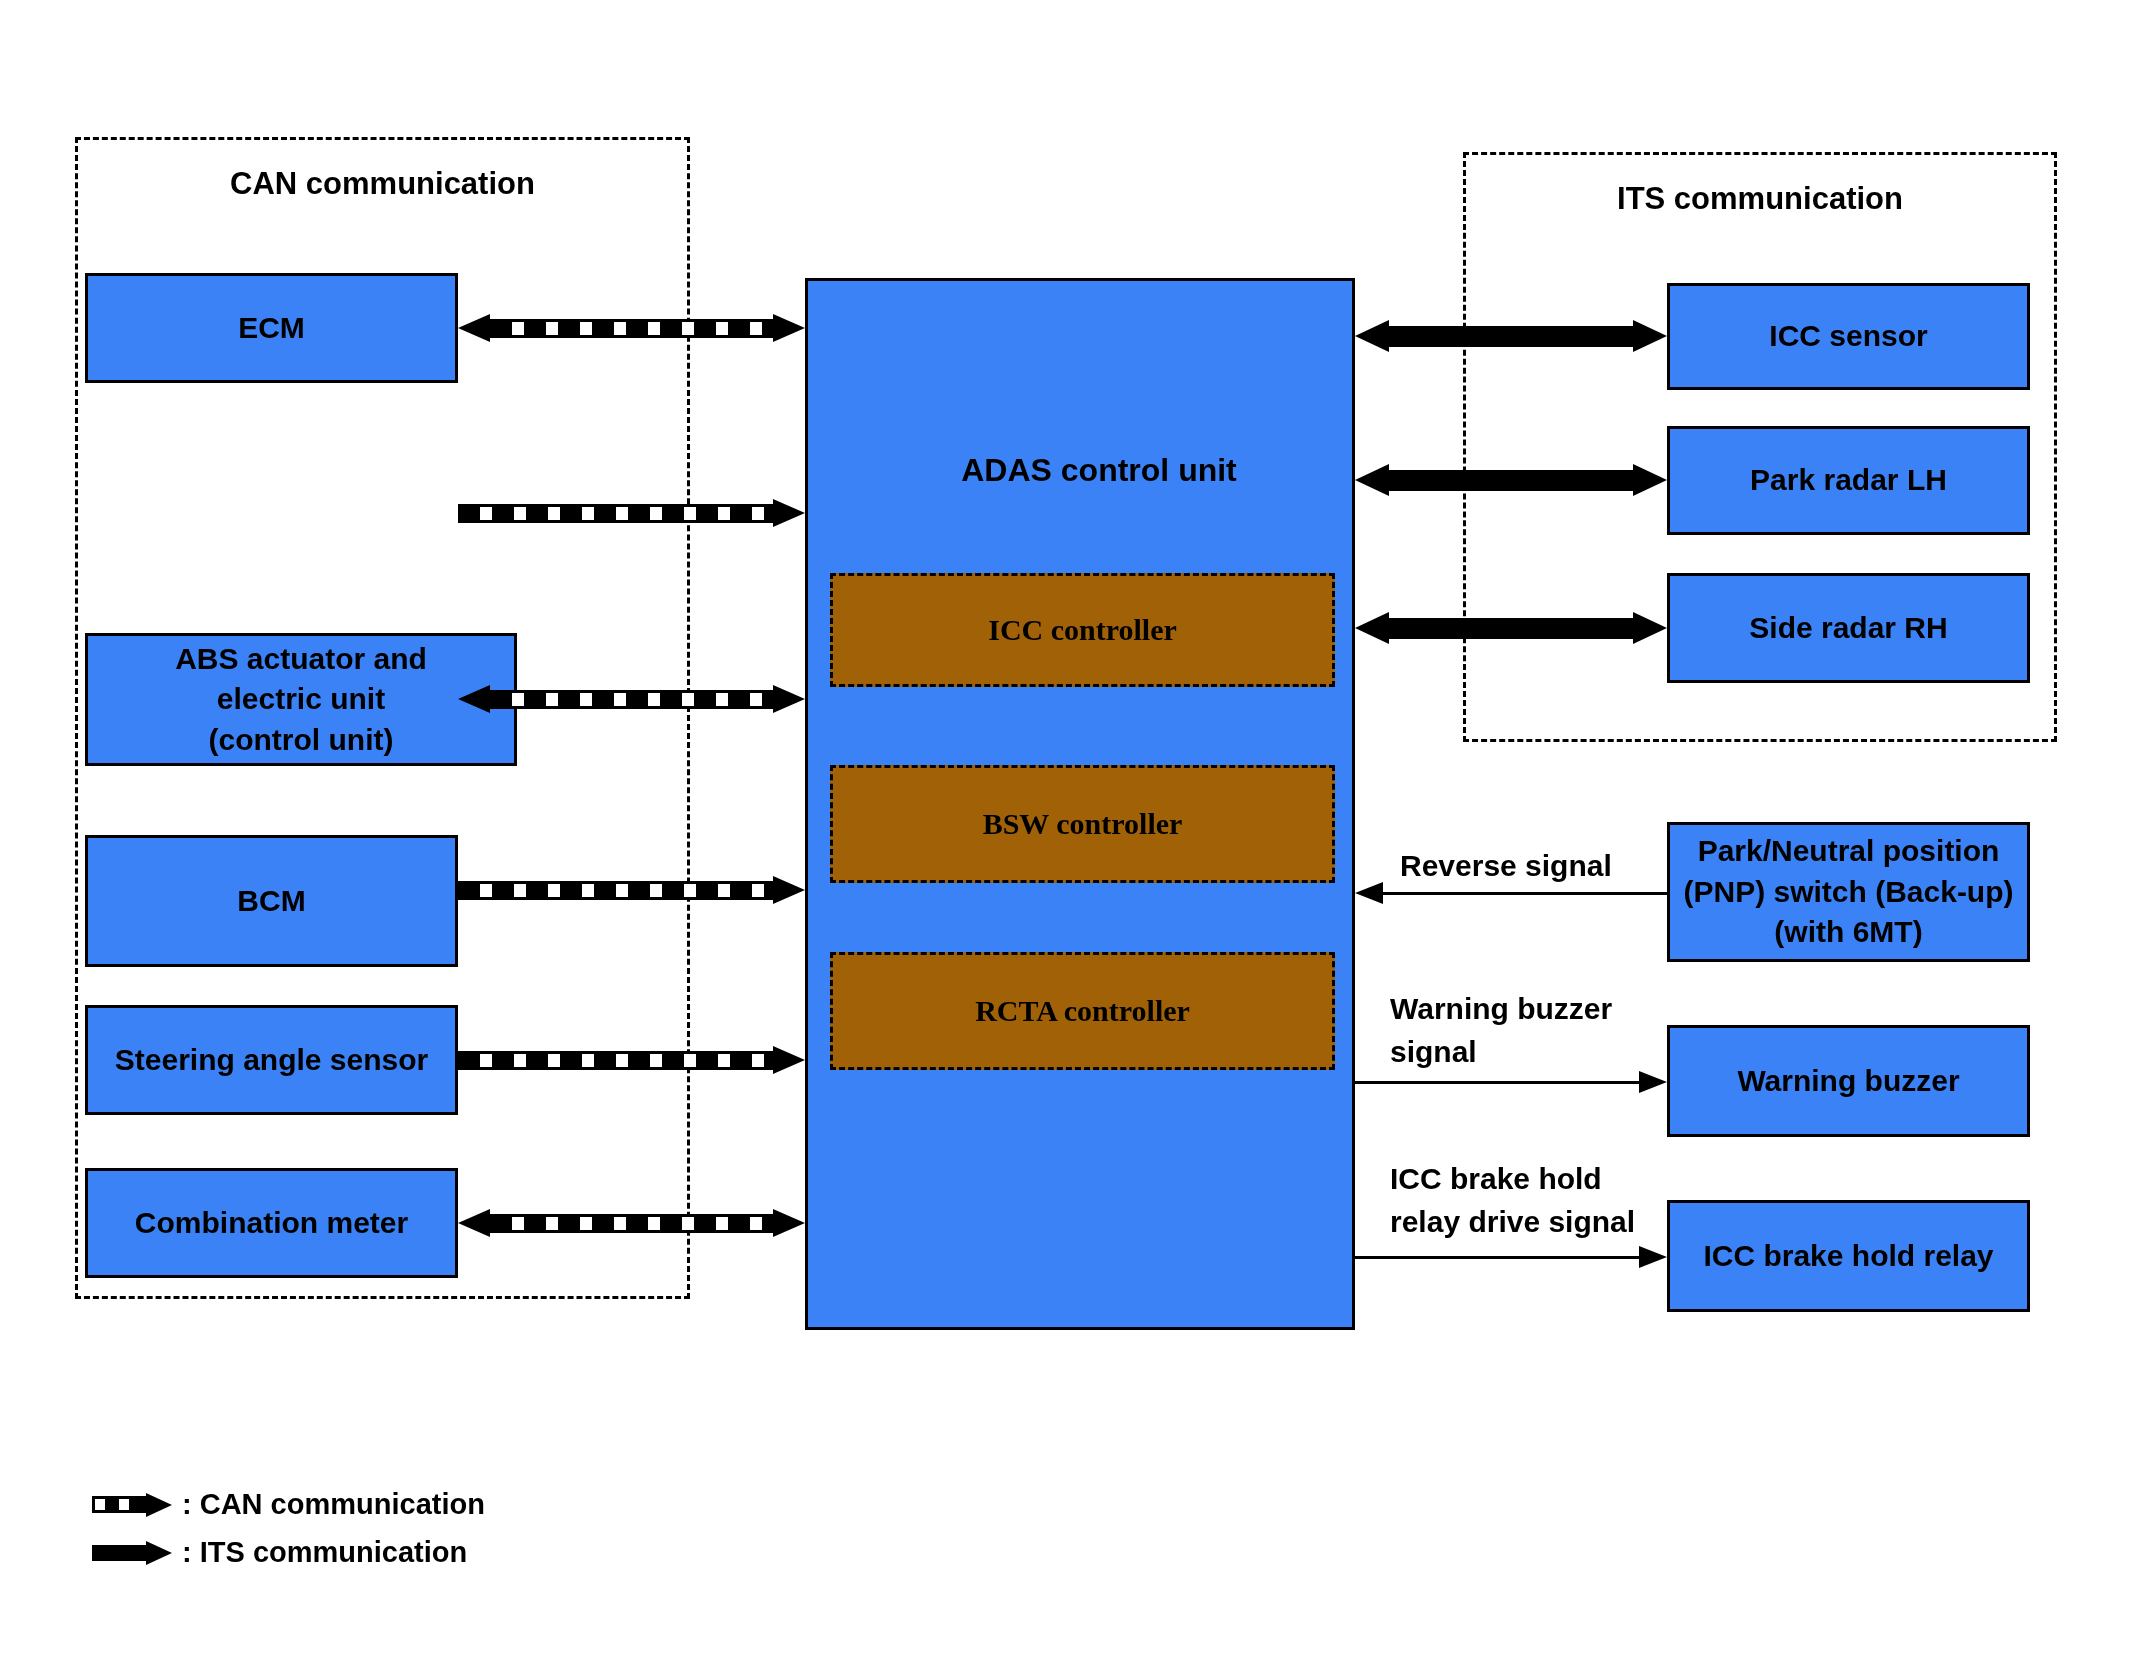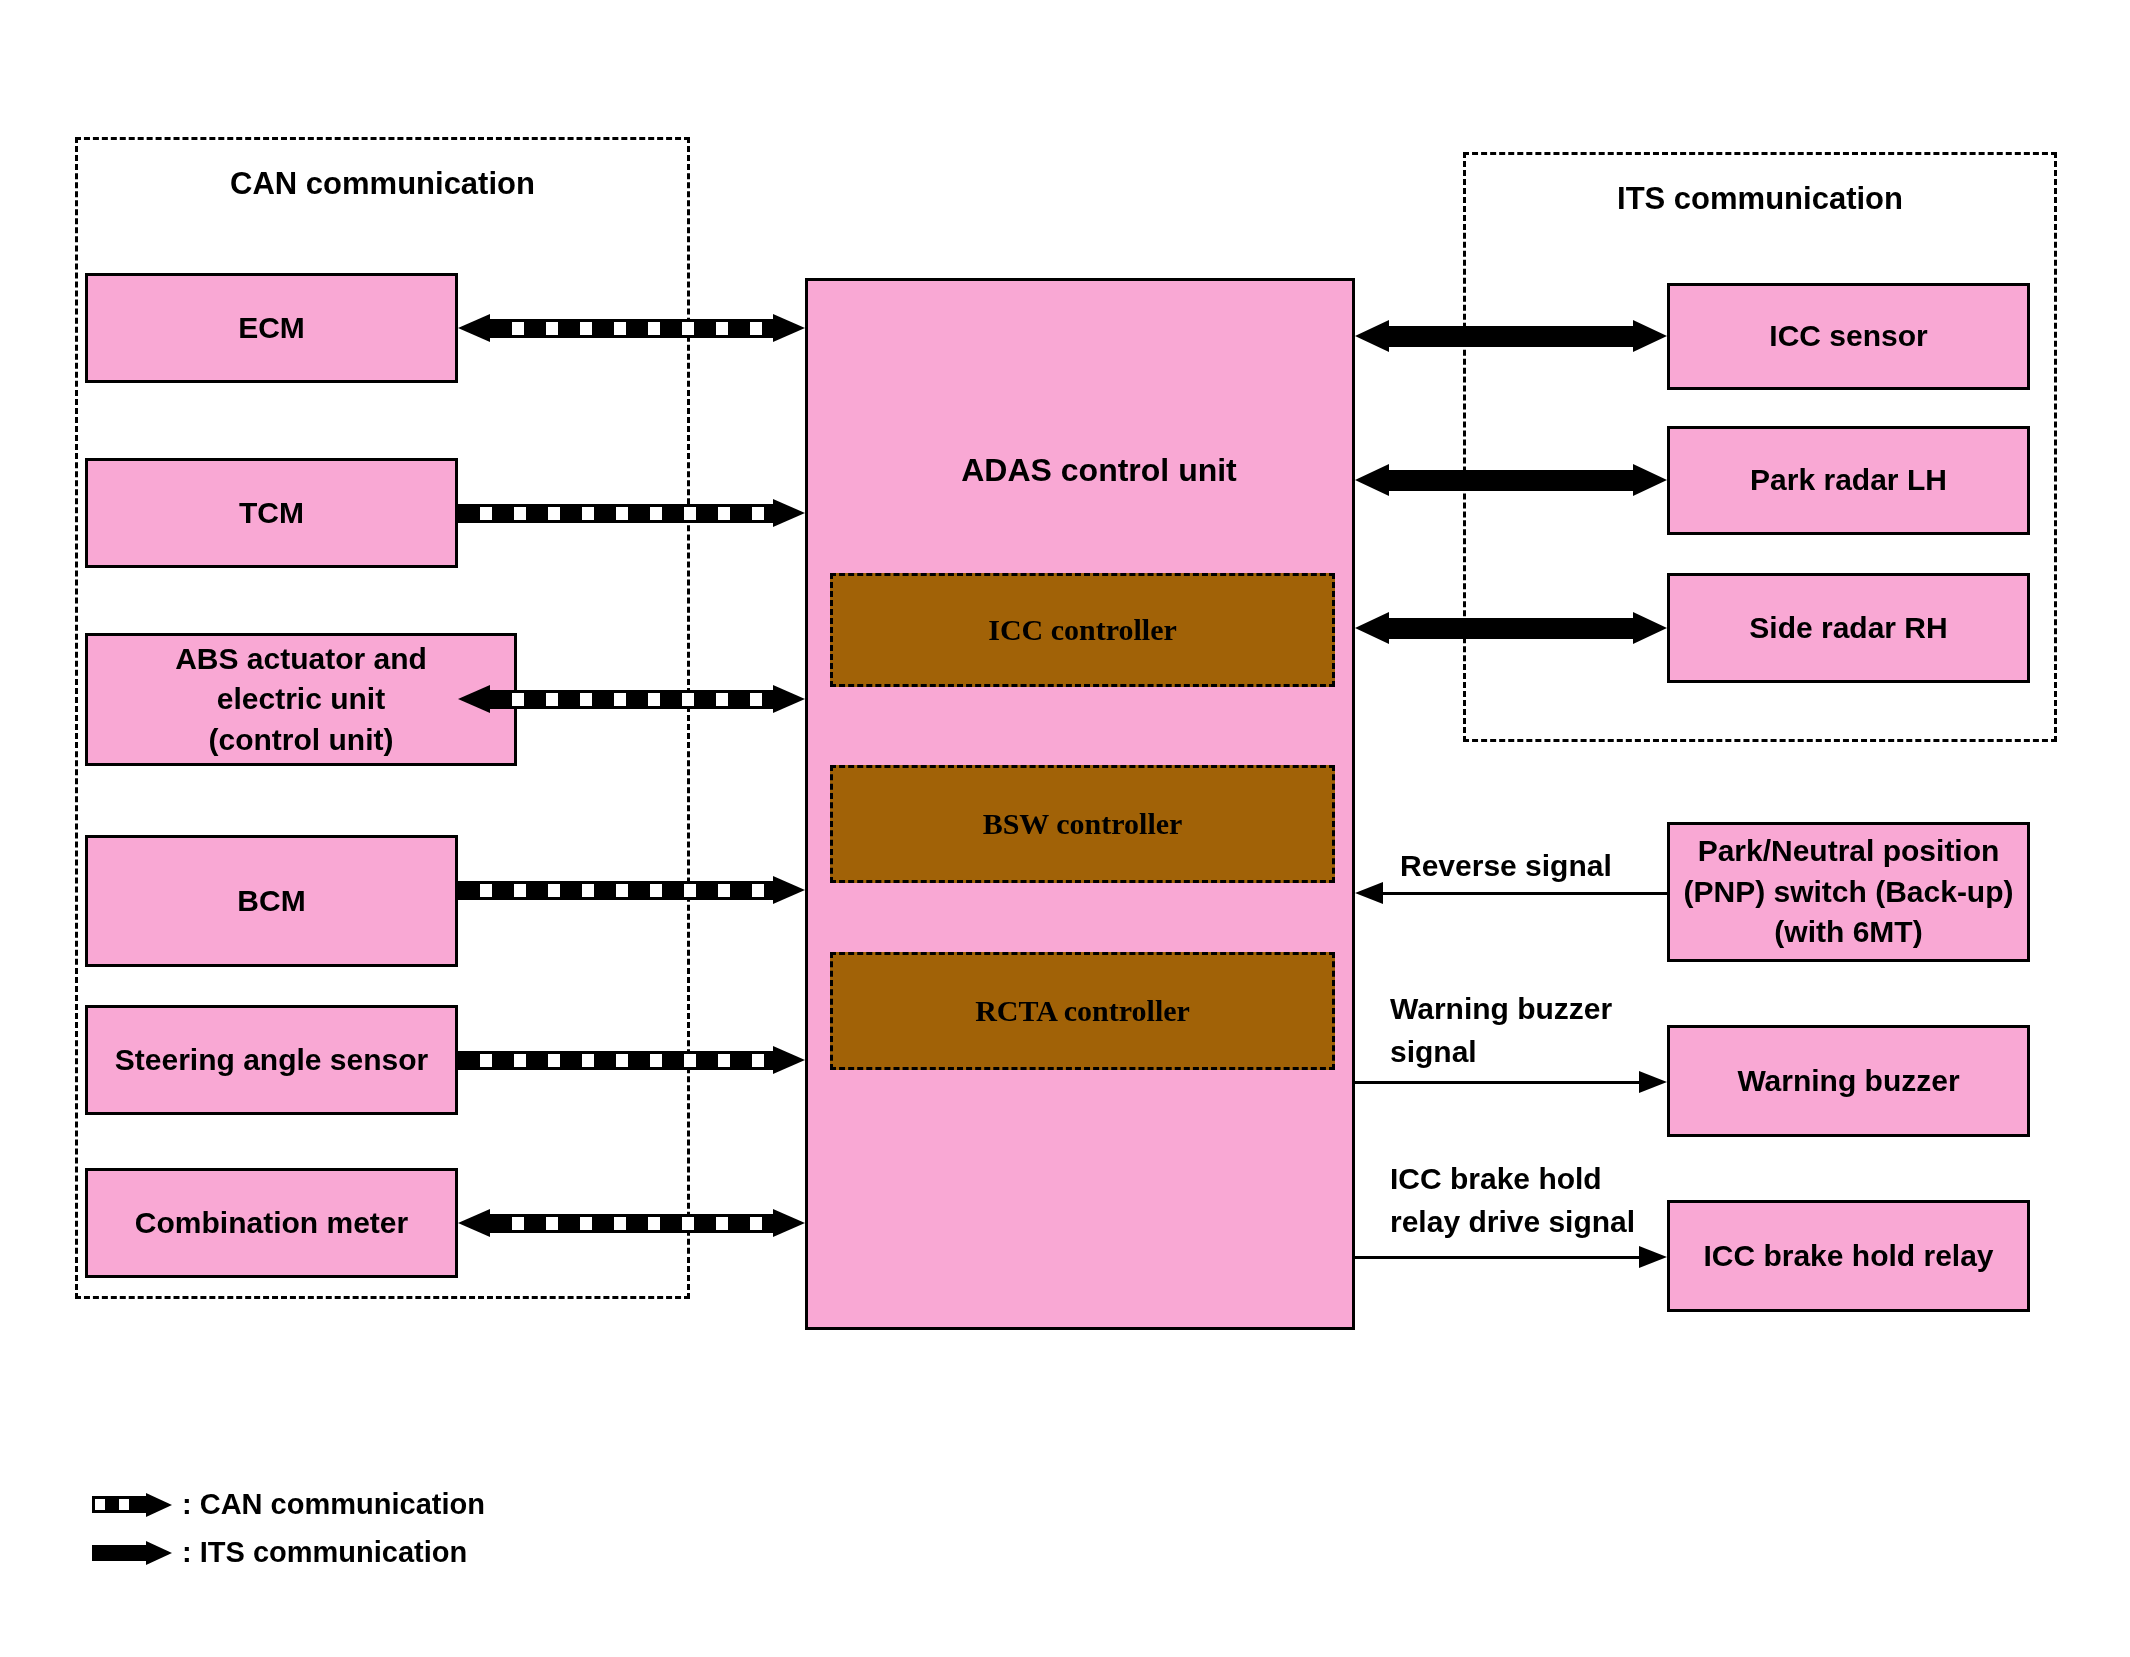--- a/index.html
+++ b/index.html
@@ -4,21 +4,21 @@
 <style>
   html,body{margin:0;padding:0;background:#ffffff;}
   body{width:2130px;height:1657px;font-family:"Liberation Sans",sans-serif;color:#000;}
   #canvas{position:relative;width:2130px;height:1657px;background:#fff;overflow:hidden;}
 
   
   .group-box{position:absolute;border:3px dashed #000;box-sizing:border-box;}
   .group-title{position:absolute;top:26px;left:0;width:100%;text-align:center;
                font-size:31px;font-weight:bold;}
   .solid-box{position:absolute;border:3px solid #000;box-sizing:border-box;
-             display:flex;align-items:center;justify-content:center;background:#f9a8d4;}
+             display:flex;align-items:center;justify-content:center;background:#3b82f6;}
   .inner-dashed{position:absolute;border:3px dashed #000;box-sizing:border-box;
                 display:flex;align-items:center;justify-content:center;background:#a16207;font-family:Liberation Serif, serif;}
   .node-lines{font-size:30px;font-weight:bold;text-align:center;line-height:1.35;}
   .node-lines div{white-space:nowrap;}
   .big-title{position:absolute;left:0;width:100%;text-align:center;
              font-size:32px;font-weight:bold;}
 
   
   .arrow{position:absolute;display:flex;align-items:center;}
   .tri{width:0;height:0;flex:0 0 auto;}
@@ -55,25 +55,20 @@
 
   <div class="group-box" style="left:75px;top:137px;width:615px;height:1162px;">
     <div class="group-title">CAN communication</div>
   </div>
 
   <div class="solid-box" style="left:85px;top:273px;width:373px;height:110px;">
     <div class="node-lines">
         <div>ECM</div>
       </div>
   </div>
-  <div class="solid-box" style="left:85px;top:458px;width:373px;height:110px;">
-    <div class="node-lines">
-        <div>TCM</div>
-      </div>
-  </div>
   <div class="solid-box" style="left:85px;top:633px;width:432px;height:133px;">
     <div class="node-lines">
         <div>ABS actuator and</div>
         <div>electric unit</div>
         <div>(control unit)</div>
       </div>
   </div>
   <div class="solid-box" style="left:85px;top:835px;width:373px;height:132px;">
     <div class="node-lines">
         <div>BCM</div>

